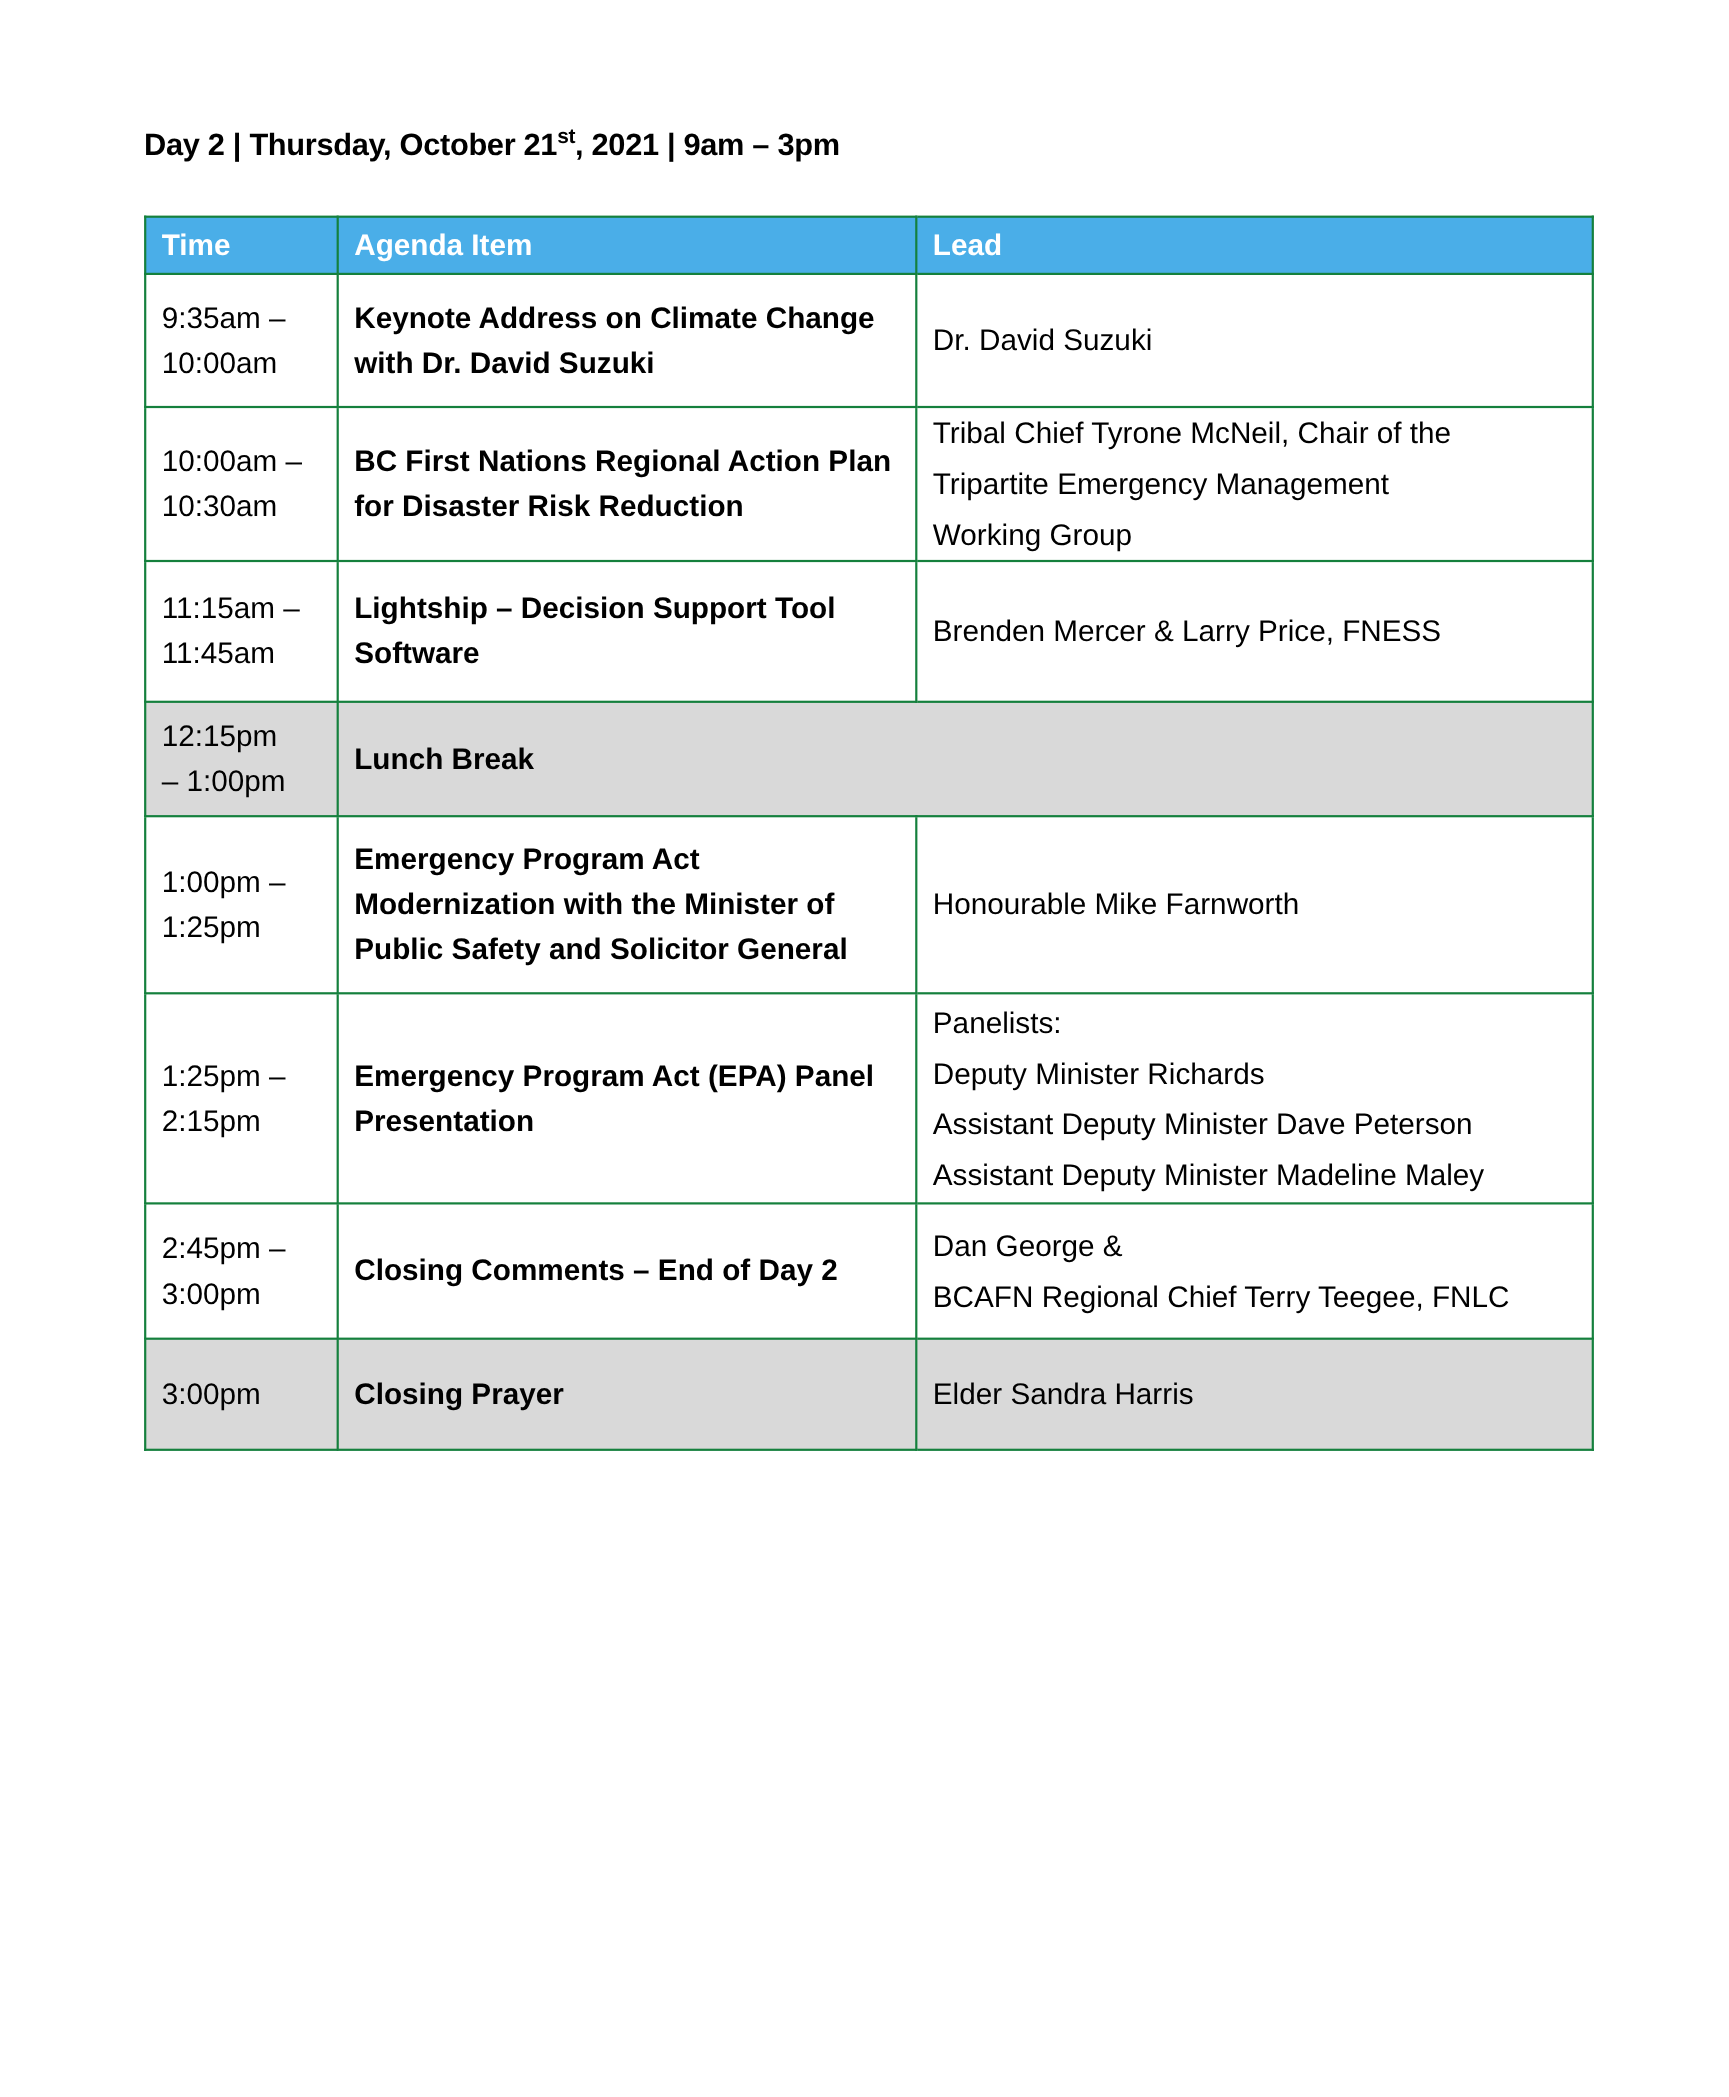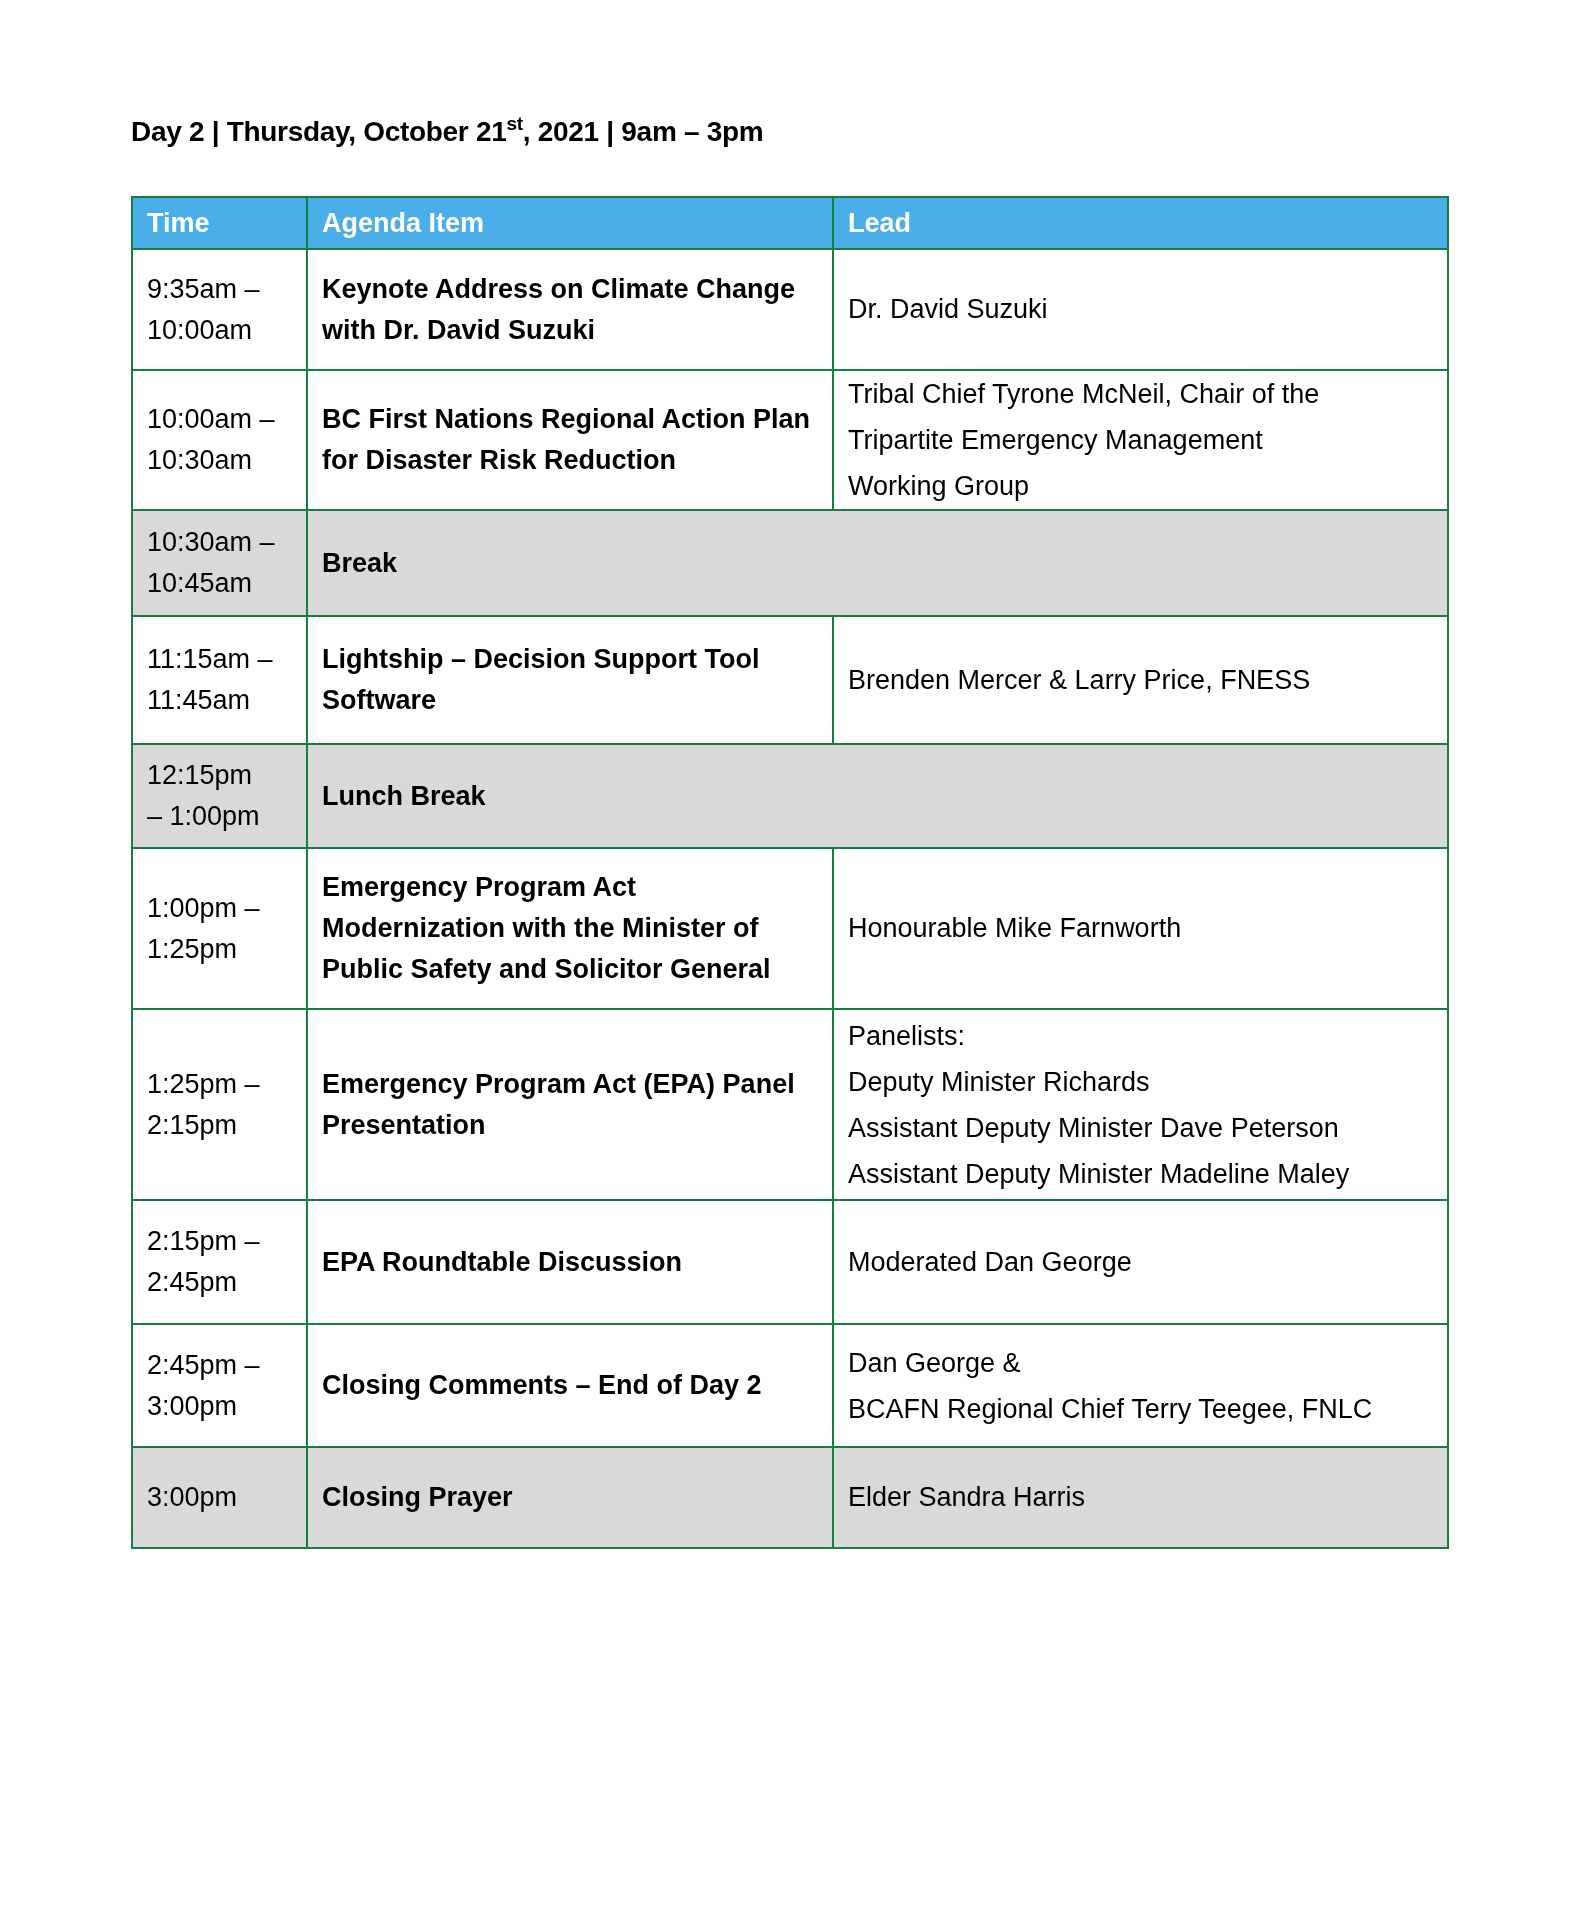--- a/index.html
+++ b/index.html
@@ -49,27 +49,20 @@
           <span class="time-line">10:00am –</span>
           <span class="time-line">10:30am</span>
         </td>
         <td class="item">BC First Nations Regional Action Plan for Disaster Risk Reduction</td>
         <td>
           <span class="lead-line">Tribal Chief Tyrone McNeil,  Chair of the</span>
           <span class="lead-line">Tripartite Emergency Management</span>
           <span class="lead-line">Working Group</span>
         </td>
       </tr>
-      <tr class="gray" style="height: 106px;">
-        <td>
-          <span class="time-line">10:30am –</span>
-          <span class="time-line">10:45am</span>
-        </td>
-        <td class="item" colspan="2">Break</td>
-      </tr>
       <tr style="height: 128px;">
         <td>
           <span class="time-line">11:15am –</span>
           <span class="time-line">11:45am</span>
         </td>
         <td class="item">Lightship – Decision Support Tool Software</td>
         <td><span class="">Brenden Mercer &amp; Larry Price, FNESS</span></td>
       </tr>
       <tr class="gray" style="height: 104px;">
         <td>
@@ -92,28 +85,20 @@
           <span class="time-line">2:15pm</span>
         </td>
         <td class="item">Emergency Program Act (EPA) Panel Presentation</td>
         <td>
           <span class="lead-line">Panelists:</span>
           <span class="lead-line">Deputy Minister Richards</span>
           <span class="lead-line">Assistant Deputy Minister Dave Peterson</span>
           <span class="lead-line">Assistant Deputy Minister Madeline Maley</span>
         </td>
       </tr>
-      <tr style="height: 124px;">
-        <td>
-          <span class="time-line">2:15pm –</span>
-          <span class="time-line">2:45pm</span>
-        </td>
-        <td class="item">EPA Roundtable Discussion</td>
-        <td><span class="">Moderated Dan George</span></td>
-      </tr>
       <tr style="height: 123px;">
         <td>
           <span class="time-line">2:45pm –</span>
           <span class="time-line">3:00pm</span>
         </td>
         <td class="item">Closing Comments – End of Day 2</td>
         <td>
           <span class="lead-line">Dan George &amp;</span>
           <span class="lead-line">BCAFN Regional Chief Terry Teegee, FNLC</span>
         </td>

